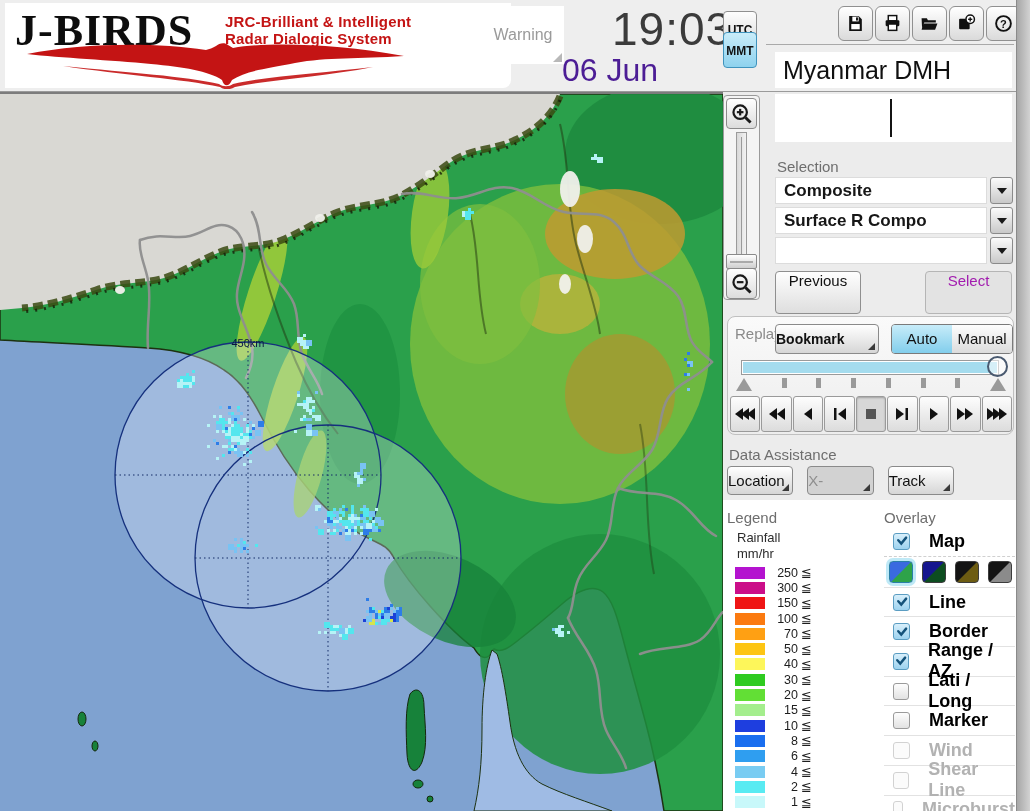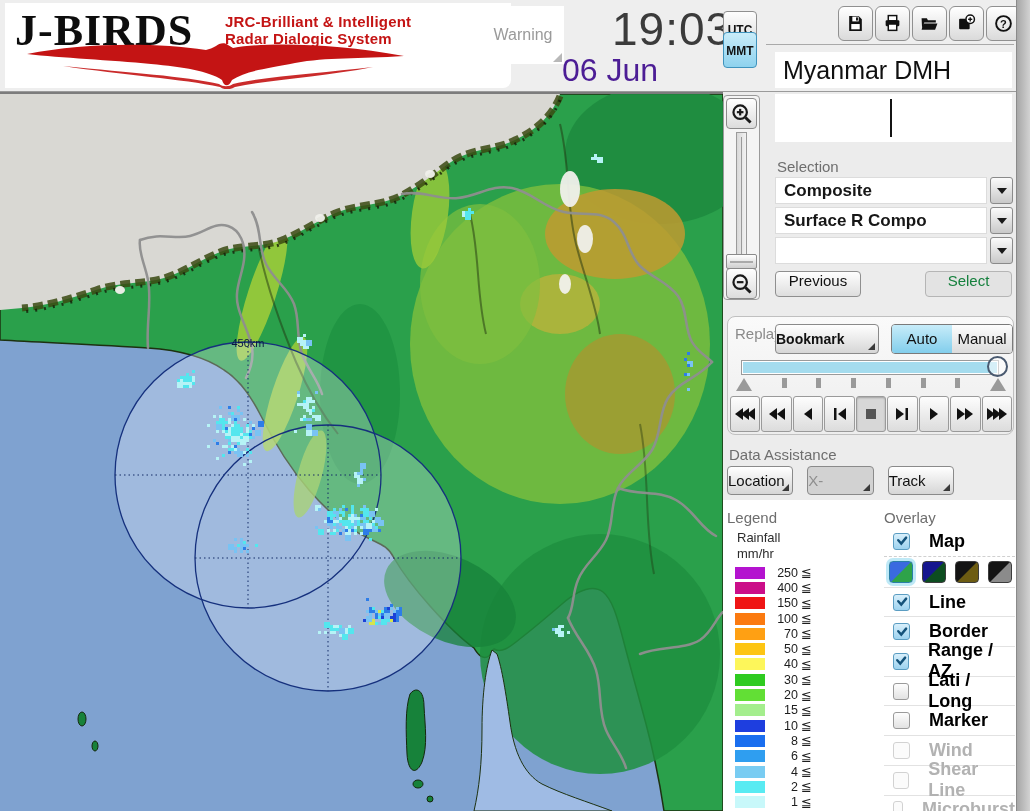--- a/index.html
+++ b/index.html
@@ -44,23 +44,23 @@
   .infobox{position:absolute;left:775px;top:94px;width:237px;height:48px;background:#fff;}
   .infobox .vline{position:absolute;left:115px;top:5px;width:2px;height:38px;background:#141414;}
   .sec-label{position:absolute;font-size:15px;color:#6e6e6e;}
   #ddrows{position:absolute;left:775px;top:177px;width:238px;}
   .ddrow{position:relative;height:27px;margin-bottom:3px;}
   .ddfield{position:absolute;left:0;top:0;width:212px;height:27px;background:#fff;border:1px solid #dcdcdc;box-sizing:border-box;
            font-size:17px;font-weight:600;color:#161616;line-height:25px;padding-left:8px;}
   .ddbtn{position:absolute;right:0;top:0;width:23px;height:27px;background:linear-gradient(#fbfbfb,#c9c9c9);
          border:1px solid #8a8a8a;border-radius:3px;box-sizing:border-box;cursor:pointer;display:flex;align-items:center;justify-content:center;}
   .caret{width:0;height:0;border-left:5px solid transparent;border-right:5px solid transparent;border-top:6px solid #1a1a1a;}
-  .pill-btn{position:absolute;height:26px;border:1px solid #8f8f8f;border-radius:4px;background:linear-gradient(#fefefe,#dedede);
+  .pill-btn{position:absolute;height:43px;border:1px solid #8f8f8f;border-radius:4px;background:linear-gradient(#fefefe,#dedede);
             font-size:15px;color:#111;text-align:center;cursor:pointer;box-sizing:border-box;}
-  .pill-btn.disabled{background:#e3e3e3;color:#15803d;border-color:#b5b5b5;cursor:default;}
+  .pill-btn.disabled{background:#e3e3e3;color:#a21caf;border-color:#b5b5b5;cursor:default;}
   
   .replay-panel{position:absolute;left:727px;top:316px;width:287px;height:119px;background:linear-gradient(#fafafa,#ededed);
                 border:1px solid #c0c0c0;border-radius:8px;box-sizing:border-box;}
   .replay-label{position:absolute;left:7px;top:8px;font-size:15px;color:#8a8a8a;}
   .fold-btn{position:absolute;border:1px solid #8a8a8a;border-radius:4px;background:linear-gradient(#ffffff,#d6d6d6);
             font-size:14px;font-weight:bold;color:#111;text-align:left;cursor:pointer;box-sizing:border-box;}
   .fold-btn .fold{position:absolute;right:3px;bottom:3px;width:0;height:0;border-left:7px solid transparent;border-bottom:7px solid #3a3a3a;}
   .fold-btn.pressed{background:#d2d2d2;color:#8f8f8f;}
   .automan{position:absolute;left:163px;top:7px;width:122px;height:30px;border:1px solid #7a7a7a;border-radius:4px;overflow:hidden;display:flex;box-sizing:border-box;}
   .am-half{flex:1;font-size:15px;text-align:center;line-height:28px;cursor:pointer;background:linear-gradient(#fdfdfd,#dcdcdc);}
@@ -908,21 +908,21 @@
       <div>mm/hr</div>
   </div>
   <div id="legendRows">
       <div class="lrow">
         <span class="chip" style="background:#b413cf"></span>
         <span class="lval">250</span>
         <span class="lle">≦</span>
       </div>
       <div class="lrow">
         <span class="chip" style="background:#cb0e89"></span>
-        <span class="lval">400</span>
+        <span class="lval">300</span>
         <span class="lle">≦</span>
       </div>
       <div class="lrow">
         <span class="chip" style="background:#ef1515"></span>
         <span class="lval">150</span>
         <span class="lle">≦</span>
       </div>
       <div class="lrow">
         <span class="chip" style="background:#fb7a10"></span>
         <span class="lval">100</span>

